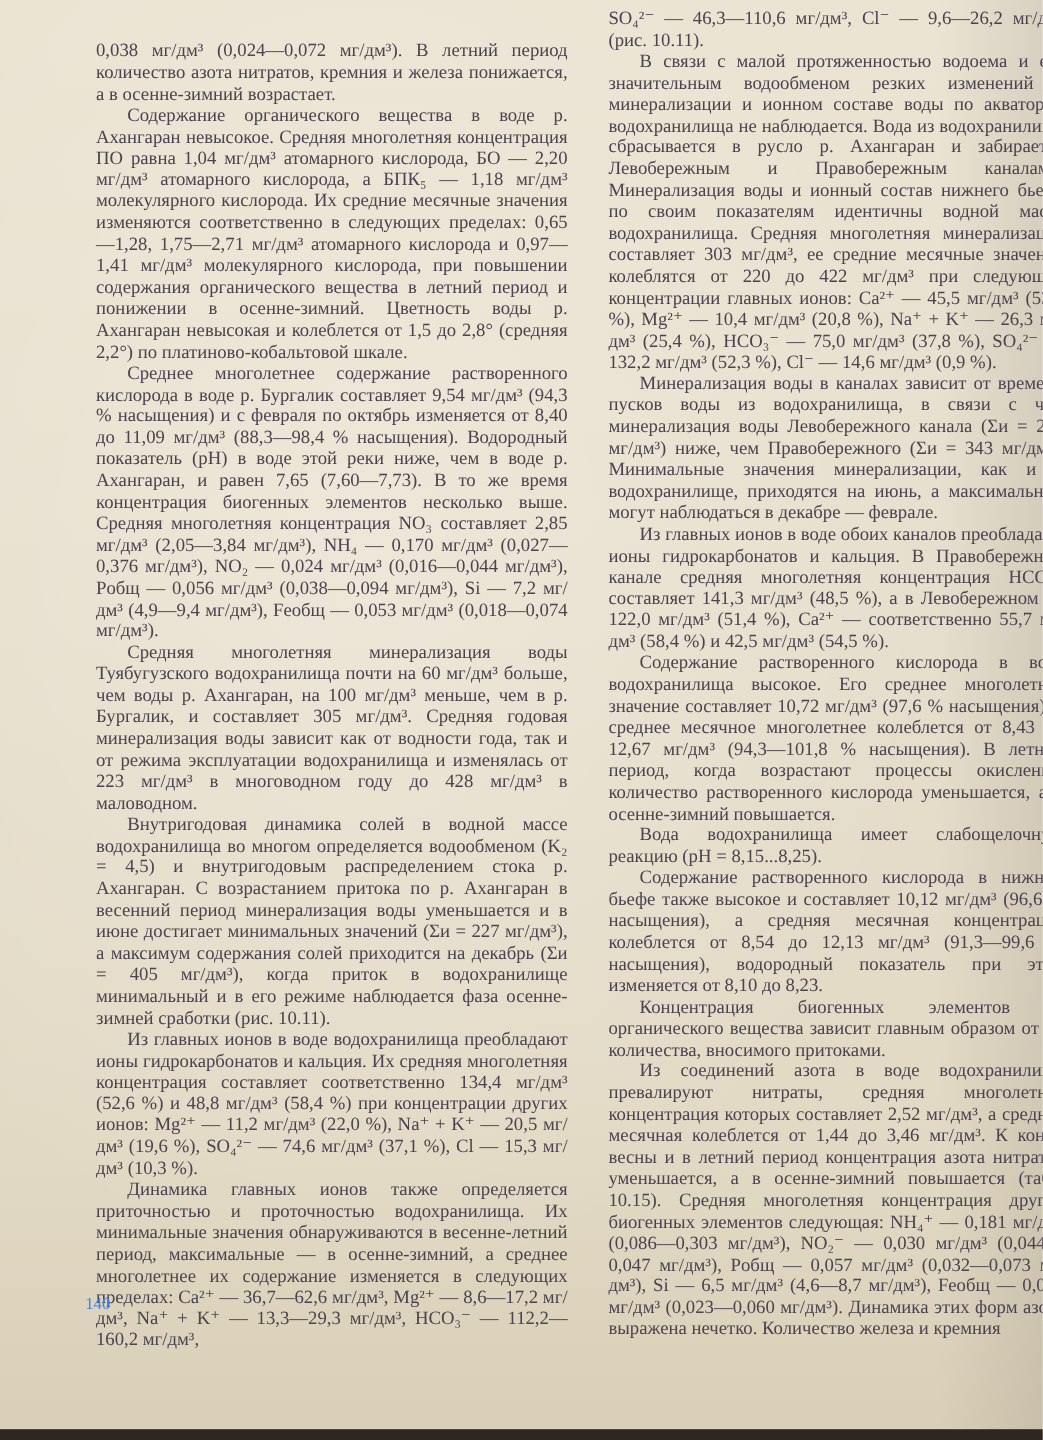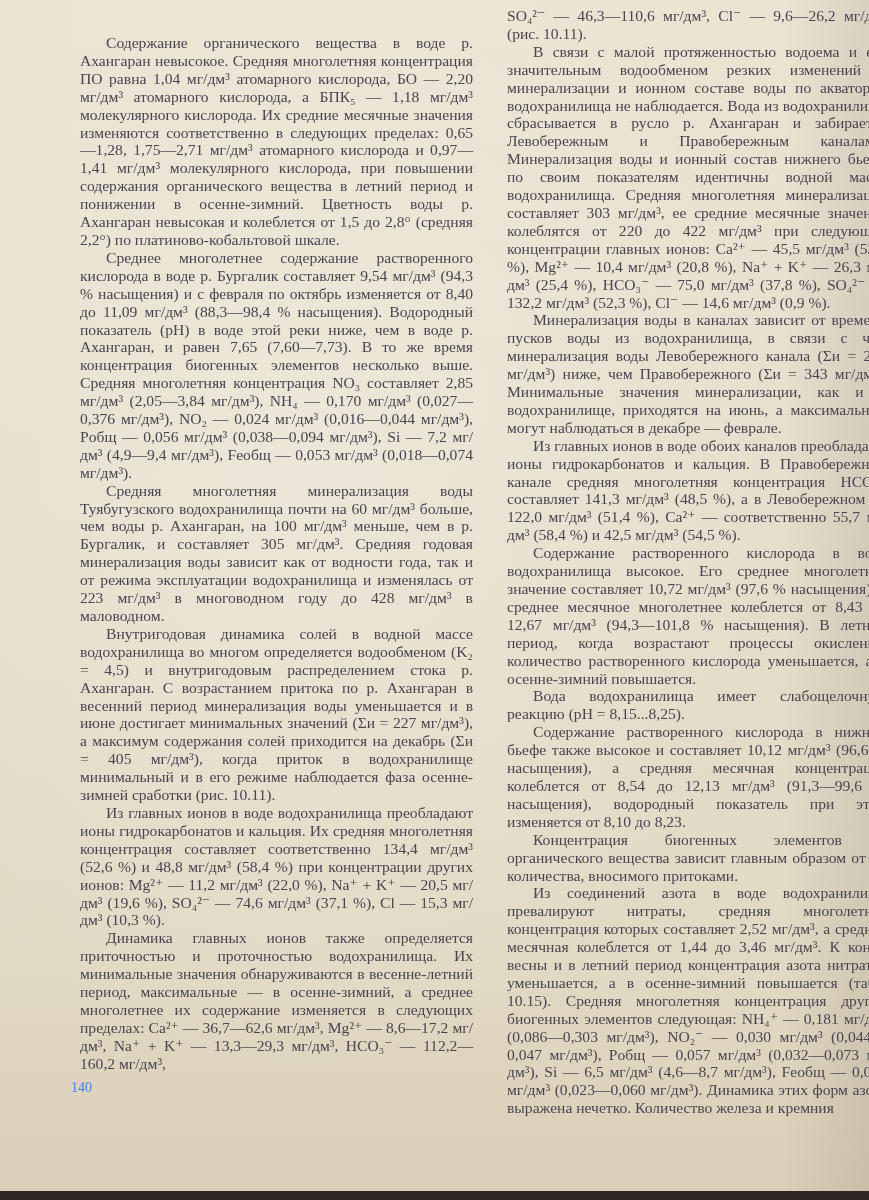--- a/index.html
+++ b/index.html
@@ -32,20 +32,21 @@
     position:absolute; left:71px; top:1080px;
     font-size:14px; color:#3b82f6;
   }
 </style>
 </head>
 <body>
 
 <div class="page-shade"></div>
 
 <div class="col col-left">
+  <p>0,038 мг/дм³ (0,024—0,072 мг/дм³). В летний период количество азота нитратов, кремния и железа понижается, а в осенне-зимний возрастает.</p>
   <p class="ind">Содержание органического вещества в воде р. Ахангаран невысокое. Средняя многолетняя концентрация ПО равна 1,04 мг/дм³ атомарного кислорода, БО — 2,20 мг/дм³ атомарного кислорода, а БПК₅ — 1,18 мг/дм³ молекулярного кислорода. Их средние месячные значения изменяются соответственно в следующих пределах: 0,65—1,28, 1,75—2,71 мг/дм³ атомарного кислорода и 0,97—1,41 мг/дм³ молекулярного кислорода, при повышении содержания органического вещества в летний период и понижении в осенне-зимний. Цветность воды р. Ахангаран невысокая и колеблется от 1,5 до 2,8° (средняя 2,2°) по платиново-кобальтовой шкале.</p>
   <p class="ind">Среднее многолетнее содержание растворенного кислорода в воде р. Бургалик составляет 9,54 мг/дм³ (94,3 % насыщения) и с февраля по октябрь изменяется от 8,40 до 11,09 мг/дм³ (88,3—98,4 % насыщения). Водородный показатель (pH) в воде этой реки ниже, чем в воде р. Ахангаран, и равен 7,65 (7,60—7,73). В то же время концентрация биогенных элементов несколько выше. Средняя многолетняя концентрация NO₃ составляет 2,85 мг/дм³ (2,05—3,84 мг/дм³), NH₄ — 0,170 мг/дм³ (0,027—0,376 мг/дм³), NO₂ — 0,024 мг/дм³ (0,016—0,044 мг/дм³), Pобщ — 0,056 мг/дм³ (0,038—0,094 мг/дм³), Si — 7,2 мг/дм³ (4,9—9,4 мг/дм³), Feобщ — 0,053 мг/дм³ (0,018—0,074 мг/дм³).</p>
   <p class="ind">Средняя многолетняя минерализация воды Туябугузского водохранилища почти на 60 мг/дм³ больше, чем воды р. Ахангаран, на 100 мг/дм³ меньше, чем в р. Бургалик, и составляет 305 мг/дм³. Средняя годовая минерализация воды зависит как от водности года, так и от режима эксплуатации водохранилища и изменялась от 223 мг/дм³ в многоводном году до 428 мг/дм³ в маловодном.</p>
   <p class="ind">Внутригодовая динамика солей в водной массе водохранилища во многом определяется водообменом (K₂ = 4,5) и внутригодовым распределением стока р. Ахангаран. С возрастанием притока по р. Ахангаран в весенний период минерализация воды уменьшается и в июне достигает минимальных значений (Σи = 227 мг/дм³), а максимум содержания солей приходится на декабрь (Σи = 405 мг/дм³), когда приток в водохранилище минимальный и в его режиме наблюдается фаза осенне-зимней сработки (рис. 10.11).</p>
   <p class="ind">Из главных ионов в воде водохранилища преобладают ионы гидрокарбонатов и кальция. Их средняя многолетняя концентрация составляет соответственно 134,4 мг/дм³ (52,6 %) и 48,8 мг/дм³ (58,4 %) при концентрации других ионов: Mg²⁺ — 11,2 мг/дм³ (22,0 %), Na⁺ + K⁺ — 20,5 мг/дм³ (19,6 %), SO₄²⁻ — 74,6 мг/дм³ (37,1 %), Cl — 15,3 мг/дм³ (10,3 %).</p>
   <p class="ind">Динамика главных ионов также определяется приточностью и проточностью водохранилища. Их минимальные значения обнаруживаются в весенне-летний период, максимальные — в осенне-зимний, а среднее многолетнее их содержание изменяется в следующих пределах: Ca²⁺ — 36,7—62,6 мг/дм³, Mg²⁺ — 8,6—17,2 мг/дм³, Na⁺ + K⁺ — 13,3—29,3 мг/дм³, HCO₃⁻ — 112,2—160,2 мг/дм³,</p>
 </div>
 
 <div class="col col-right">
   <p>SO₄²⁻ — 46,3—110,6 мг/дм³, Cl⁻ — 9,6—26,2 мг/дм³ (рис. 10.11).</p>

